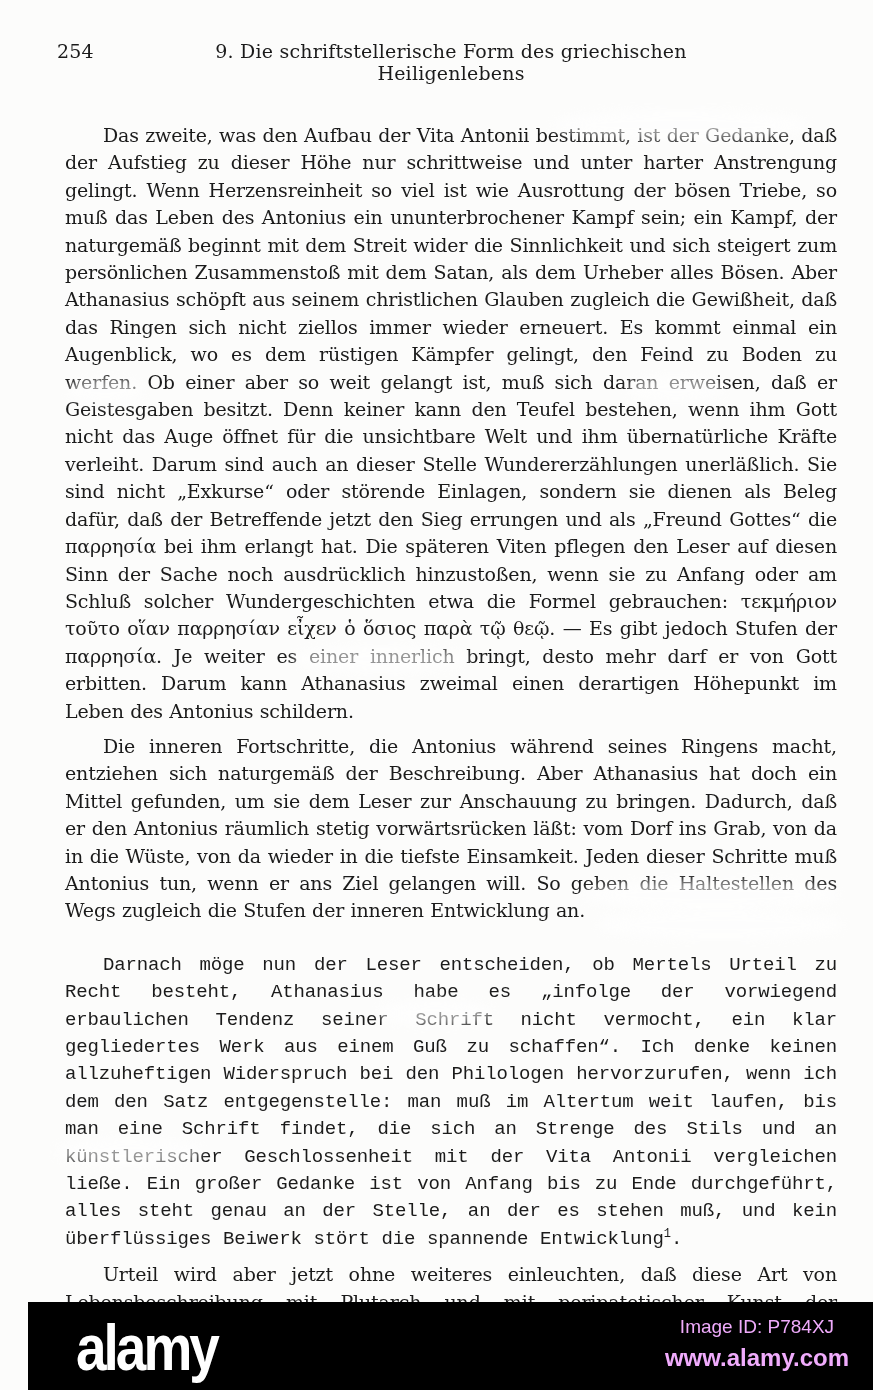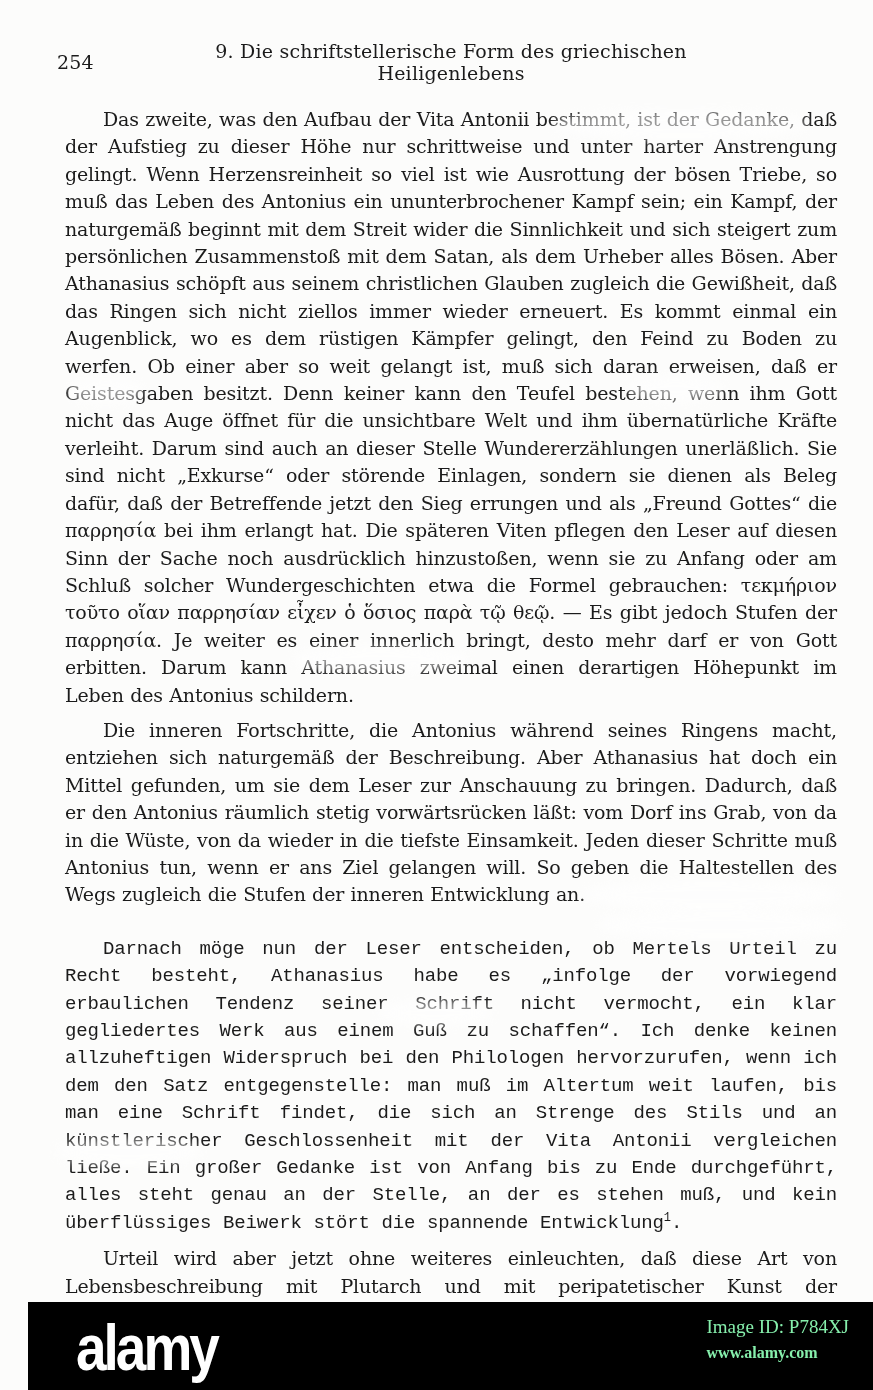--- a/index.html
+++ b/index.html
@@ -16,23 +16,23 @@
     overflow: hidden;
     font-family: "DejaVu Serif", "Liberation Serif", serif;
     color: #1b1b1b;
   }
   .content {
     position: relative;
     padding: 40px 28px 0 57px; 
   }
   .page-header {
     display: flex;
-    align-items: center;
+    align-items: flex-start;
     font-size: 19px;
-    margin-bottom: 22px;
+    margin-bottom: 38px;
     letter-spacing: 0.2px;
   }
   .page-number {
     width: 115px;
     flex: 0 0 auto;
   }
   .running-header {
     flex: 1 1 auto;
     text-align: center;
     padding-right: 115px;
@@ -100,30 +100,30 @@
     font-weight: bold;
     font-size: 55px;
     letter-spacing: -3px;
     transform: scaleY(1.18);
     transform-origin: top left;
   }
   .alamy-meta {
     position: absolute;
     right: 52px;
     top: 14px;
-    text-align: left;
-    color: #86efac;
-    font-family: Liberation Serif, serif;
+    text-align: center;
+    color: #f0abfc;
+    font-family: Liberation Sans, sans-serif;
   }
   .alamy-image-id {
     font-size: 19px;
     margin-bottom: 6px;
   }
   .alamy-url {
-    font-size: 16px;
+    font-size: 24px;
     font-weight: bold;
   }
 </style>
 </head>
 <body>
 
 <div class="page">
 
   <div class="content">
 

